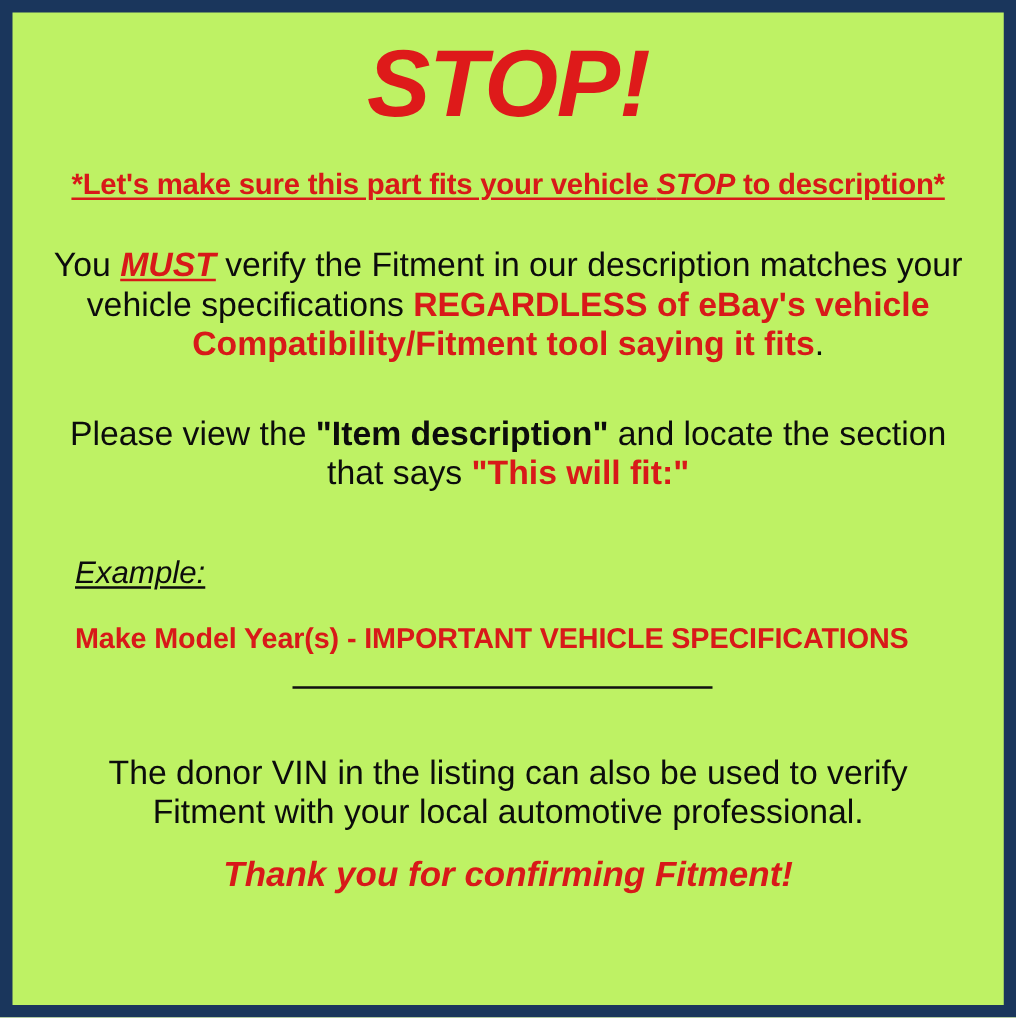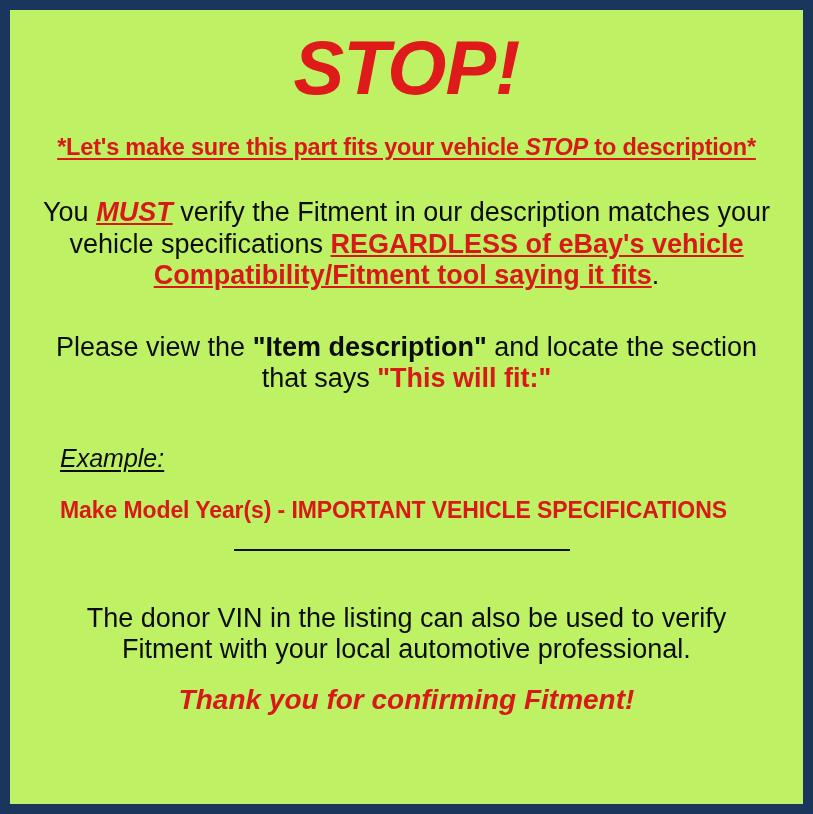--- a/index.html
+++ b/index.html
@@ -71,21 +71,20 @@
   .r-bi-u {
     color: #d81919;
     font-weight: bold;
     font-style: italic;
     text-decoration: underline;
     text-underline-offset: 2px;
   }
   .r-b-u {
     color: #d81919;
     font-weight: bold;
-    text-decoration: underline;
     text-underline-offset: 2px;
   }
   .r-b {
     color: #d81919;
     font-weight: bold;
   }
   .k-b {
     color: #0c0c0c;
     font-weight: bold;
   }

